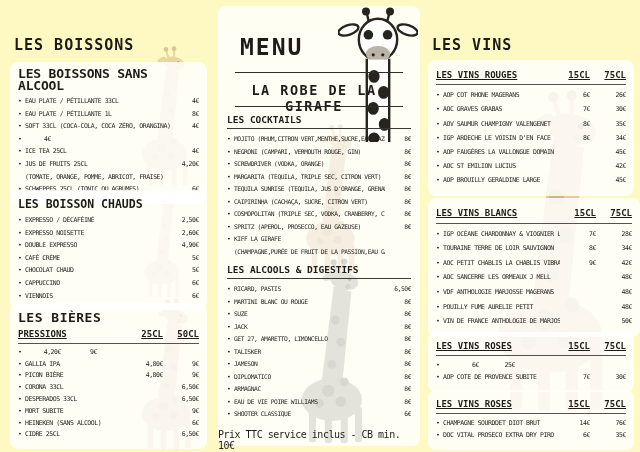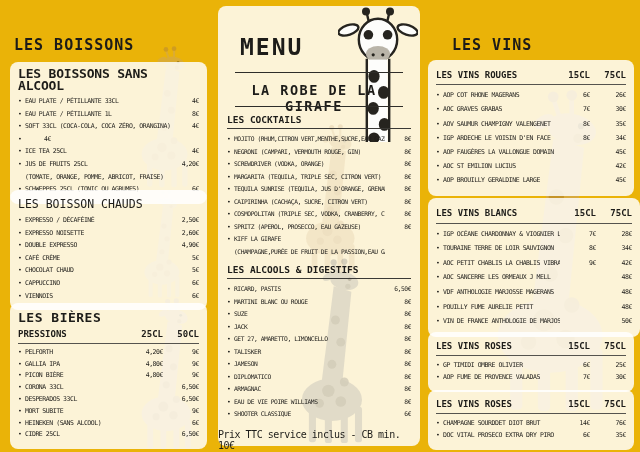--- a/index.html
+++ b/index.html
@@ -1,35 +1,35 @@
 <!DOCTYPE html>
 <html><head>
 <meta charset="utf-8">
 <style>
   html,body{margin:0;padding:0;background:#b9b6ae;}
-  .page{position:relative;width:640px;height:452px;background:#eab308;overflow:hidden;
+  .page{position:relative;width:640px;height:452px;background:#fef9c3;overflow:hidden;
         font-family:"DejaVu Sans Mono","Liberation Mono",monospace;color:#1d1c19;}
   
   .panel{position:absolute;background:rgba(255,255,255,.84);border-radius:8px;
          padding:8px 8px;box-sizing:border-box;z-index:2;}
   .content{position:relative;z-index:2;}
   .col-title{position:absolute;z-index:2;font-weight:bold;font-size:15px;letter-spacing:1px;white-space:nowrap;}
   
   .list{font-size:6.5px;letter-spacing:-0.45px;line-height:12.6px;}
   .row{display:flex;align-items:baseline;}
   .b{flex:none;width:7px;}
   .n{flex:1;white-space:nowrap;overflow:hidden;}
   .p1,.p2{flex:none;text-align:right;white-space:nowrap;}
   .p2{min-width:26px;}
   .cols .p1{width:36px;}
   .cols .p2{width:36px;min-width:0;}
   .hdr{font-weight:bold;font-size:9px;letter-spacing:0;border-bottom:1px solid #55534e;
-       padding-bottom:2px;margin-bottom:3px;}
+       padding-bottom:2px;margin-bottom:3px;text-decoration:underline;}
   .sub-h{font-size:13px;font-weight:bold;letter-spacing:-0.2px;margin:1px 0 3px;line-height:12px;}
-  .box-h{font-size:11.5px;font-weight:normal;letter-spacing:0;margin:0 0 3px;line-height:13px;}
+  .box-h{font-size:11.5px;font-weight:bold;letter-spacing:0;margin:0 0 3px;line-height:13px;}
   .box-title{font-size:13px;font-weight:bold;letter-spacing:.5px;margin:0 0 4px;line-height:14px;}
   .mt{margin-top:2px;}
   
   .lh118{line-height:11.8px;} .lh125{line-height:12.5px;}
   .lh142{line-height:14.2px;} .lh146{line-height:14.6px;}
   
   .card{position:absolute;left:218px;top:6px;width:202px;height:440px;}
   .menu-title{position:absolute;left:22px;top:28px;font-size:23px;font-weight:bold;letter-spacing:2px;z-index:2;}
   .face{position:absolute;right:2px;top:0;width:80px;height:112px;z-index:1;}
   .rule{border-top:1.3px solid #2e2d29;}
@@ -220,21 +220,20 @@
       <div class="list cols lh118">
         <div class="row hdr">
           <span class="n">PRESSIONS</span>
           <span class="p1">25CL</span>
           <span class="p2">50CL</span>
         </div>
         <div>
 
         <div class="row">
               <span class="b">•</span>
-              <span class="n">PELFORTH</span>
               <span class="p1">4,20€</span>
               <span class="p2">9€</span>
             </div>
             <div class="row">
               <span class="b">•</span>
               <span class="n">GALLIA IPA</span>
               <span class="p1">4,80€</span>
               <span class="p2">9€</span>
             </div>
             <div class="row">
@@ -463,21 +462,21 @@
             <span class="n">(CHAMPAGNE,PURÉE DE FRUIT DE LA PASSION,EAU GAZEUSE) - 8€</span>
             <span class="p1"></span>
             <span class="p2"></span>
           </div>
         </div>
     </div>
 
     <div class="footer">Prix TTC service inclus - CB min. 10€</div>
   </section>
 
-  <div class="col-title" style="left:452px;top:36px;">LES VINS</div>
+  <div class="col-title" style="left:432px;top:36px;">LES VINS</div>
 
   <section class="panel" style="left:428px;top:60px;width:206px;">
     <div class="content">
       <div class="list cols lh142">
         <div class="row hdr">
           <span class="n">LES VINS ROUGES</span>
           <span class="p1">15CL</span>
           <span class="p2">75CL</span>
         </div>
         <div>
@@ -591,27 +590,26 @@
       <div class="list cols lh125">
         <div class="row hdr">
           <span class="n">LES VINS ROSES</span>
           <span class="p1">15CL</span>
           <span class="p2">75CL</span>
         </div>
         <div>
 
         <div class="row">
               <span class="b">•</span>
-              <span class="n">GP TIMIDI OMBRE OLIVIER</span>
               <span class="p1">6€</span>
               <span class="p2">25€</span>
             </div>
             <div class="row">
               <span class="b">•</span>
-              <span class="n">AOP FUME DE PROVENCE VALADAS</span>
+              <span class="n">AOP COTE DE PROVENCE SUBITE</span>
               <span class="p1">7€</span>
               <span class="p2">30€</span>
             </div>
           </div>
       </div>
     </div>
   </section>
 
   <section class="panel" style="left:428px;top:390px;width:206px;">
     <div class="content">

